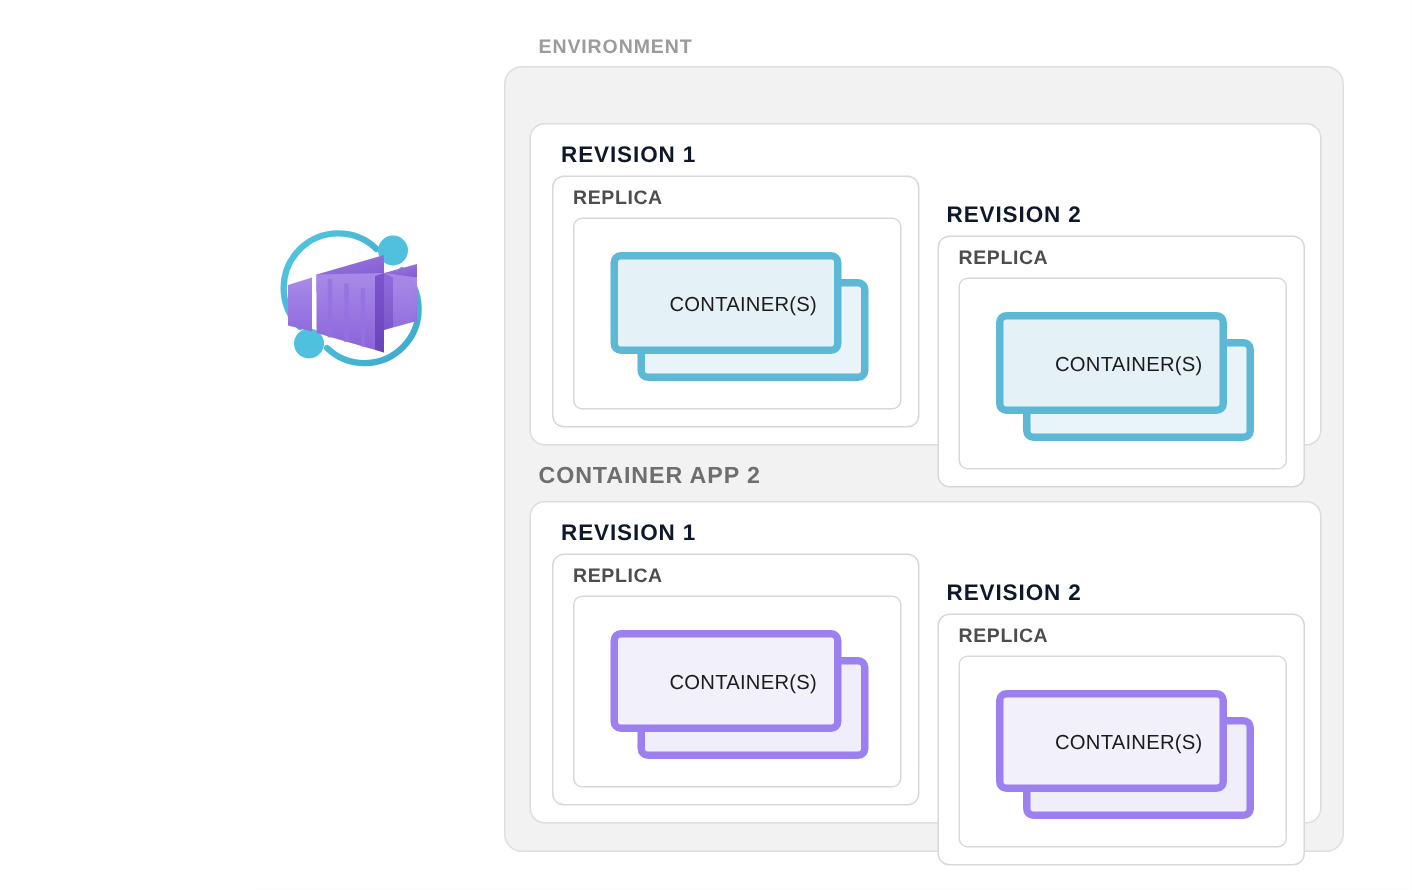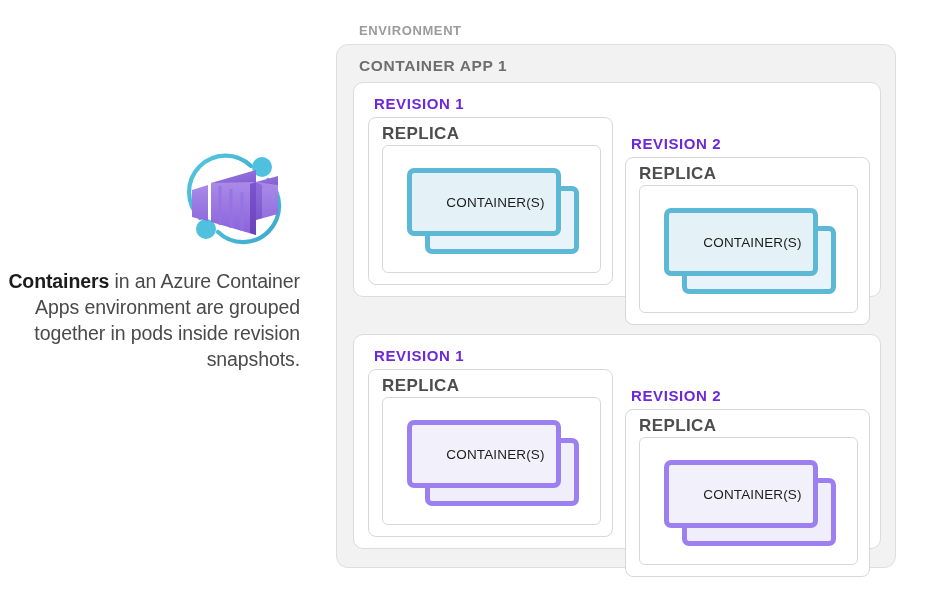--- a/index.html
+++ b/index.html
@@ -110,40 +110,40 @@
   }
   .revision-left  { left: 14px; }
   .revision-right { left: 271px; margin-top: 40px; }
 
   .revision-label {
     position: absolute;
     left: 6px;
     top: 0px;
     font-size: 15px;
     letter-spacing: 0.6px;
-    color: #6d28d9;
+    color: #0f172a;
     font-weight: 600;
   }
 
   .replica-box {
     position: absolute;
     left: 0px;
     top: 22px;
     width: 245px;
     height: 168px;
     background: #ffffff;
     border: 1.5px solid #d8d8d8;
     border-radius: 8px;
   }
 
   .replica-label {
     position: absolute;
     left: 13px;
     top: 6px;
-    font-size: 17px;
+    font-size: 13px;
     letter-spacing: 0.4px;
     color: #4d4d4d;
     font-weight: 600;
   }
 
   .pod-box {
     position: absolute;
     left: 13px;
     top: 27px;
     width: 219px;
@@ -250,31 +250,27 @@
 
         <path d="M 72 42 L 78 40 L 78 93 L 72 91 Z" fill="url(#darkG)"></path>
 
         <path d="M 78 40 L 100 34 L 100 43 L 78 49 Z" fill="url(#boxTop)"></path>
 
         <path d="M 78 40 L 78 78 L 100 72 L 100 43 Z" fill="url(#sideG)" opacity="0.98"></path>
         <path d="M 78 40 L 78 78 L 84 76 L 84 43 Z" fill="url(#darkG)" opacity="0.55"></path>
       </svg>
     </div>
 
-    <div id="caption">
-      <span class="bold">Containers</span><span> in an Azure Container Apps environment are grouped together in pods inside revision snapshots.</span>
-    </div>
   </div>
 
   <div id="environment-label">ENVIRONMENT</div>
 
   <div id="environment-box">
 
     <div class="app-group" id="app-group-1">
-      <div class="app-label">CONTAINER APP 1</div>
 
       <div class="app-box">
 
         <div class="revision revision-left">
           <div class="revision-label">REVISION 1</div>
           <div class="replica-box">
             <div class="replica-label">REPLICA</div>
             <div class="pod-box">
               <div class="container-stack theme-teal">
                 <div class="card card-back"></div>
@@ -298,20 +294,21 @@
                 </div>
               </div>
             </div>
           </div>
         </div>
 
       </div>
     </div>
 
     <div class="app-group" id="app-group-2">
+      <div class="app-label">CONTAINER APP 2</div>
 
       <div class="app-box">
 
         <div class="revision revision-left">
           <div class="revision-label">REVISION 1</div>
           <div class="replica-box">
             <div class="replica-label">REPLICA</div>
             <div class="pod-box">
               <div class="container-stack theme-purple">
                 <div class="card card-back"></div>

